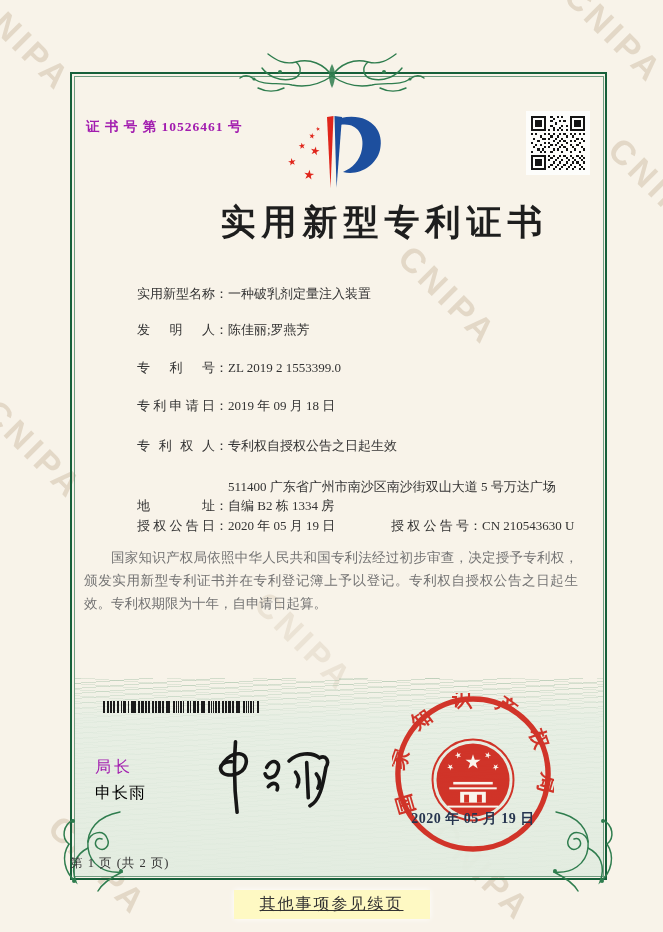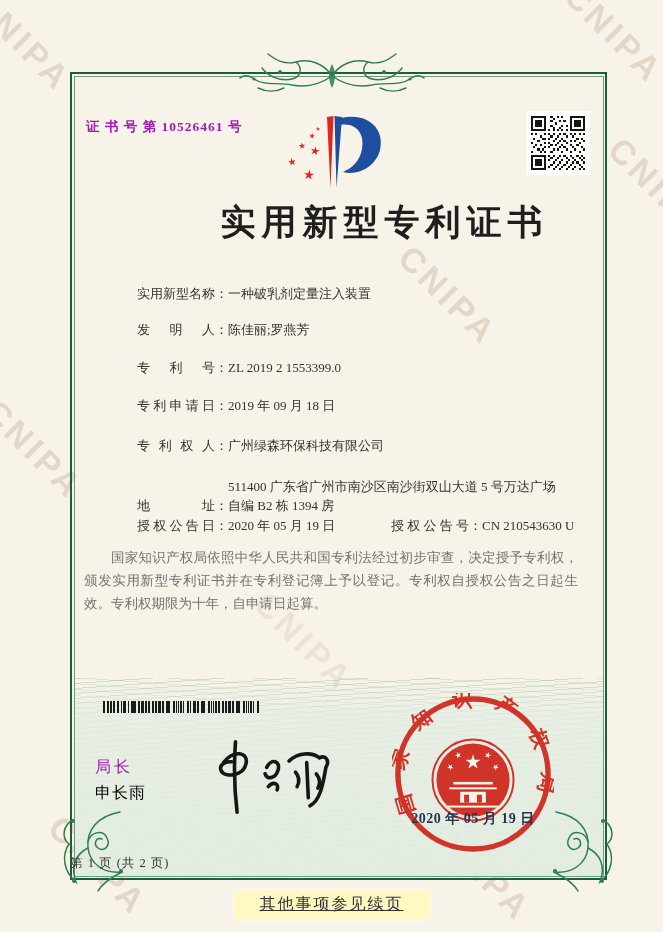--- a/index.html
+++ b/index.html
@@ -181,28 +181,28 @@
       <span class="val">ZL 2019 2 1553399.0</span>
   </div>
   <div class="row" style="top:396px">
     <span class="lab">专利申请日</span>
       <span class="col">：</span>
       <span class="val">2019 年 09 月 18 日</span>
   </div>
   <div class="row" style="top:436px">
     <span class="lab">专利权人</span>
       <span class="col">：</span>
-      <span class="val">广州绿森环保科技有限公司</span>
+      <span class="val">专利权自授权公告之日起生效</span>
   </div>
   <div class="row" style="top:477px">
     <span class="lab">地址</span>
       <span class="col">：</span>
       <span class="val2">
         <span class="line">511400 广东省广州市南沙区南沙街双山大道 5 号万达广场</span>
-        <span class="line">自编 B2 栋 1394 房</span>
+        <span class="line">自编 B2 栋 1334 房</span>
       </span>
   </div>
   <div class="row" style="top:516px">
     <span class="lab">授权公告日</span>
       <span class="col">：</span>
       <span class="val">2020 年 05 月 19 日</span>
     <span class="grp2">
       <span class="lab">授权公告号</span>
         <span class="col">：</span>
         <span class="val">CN 210543630 U</span>

